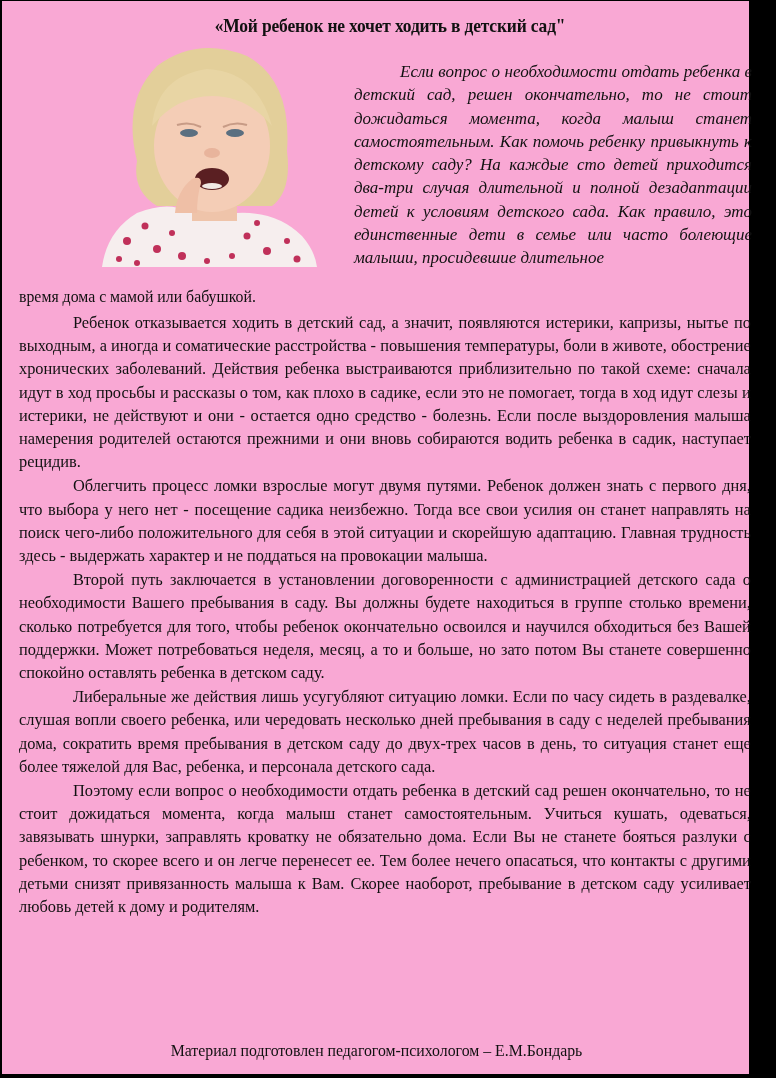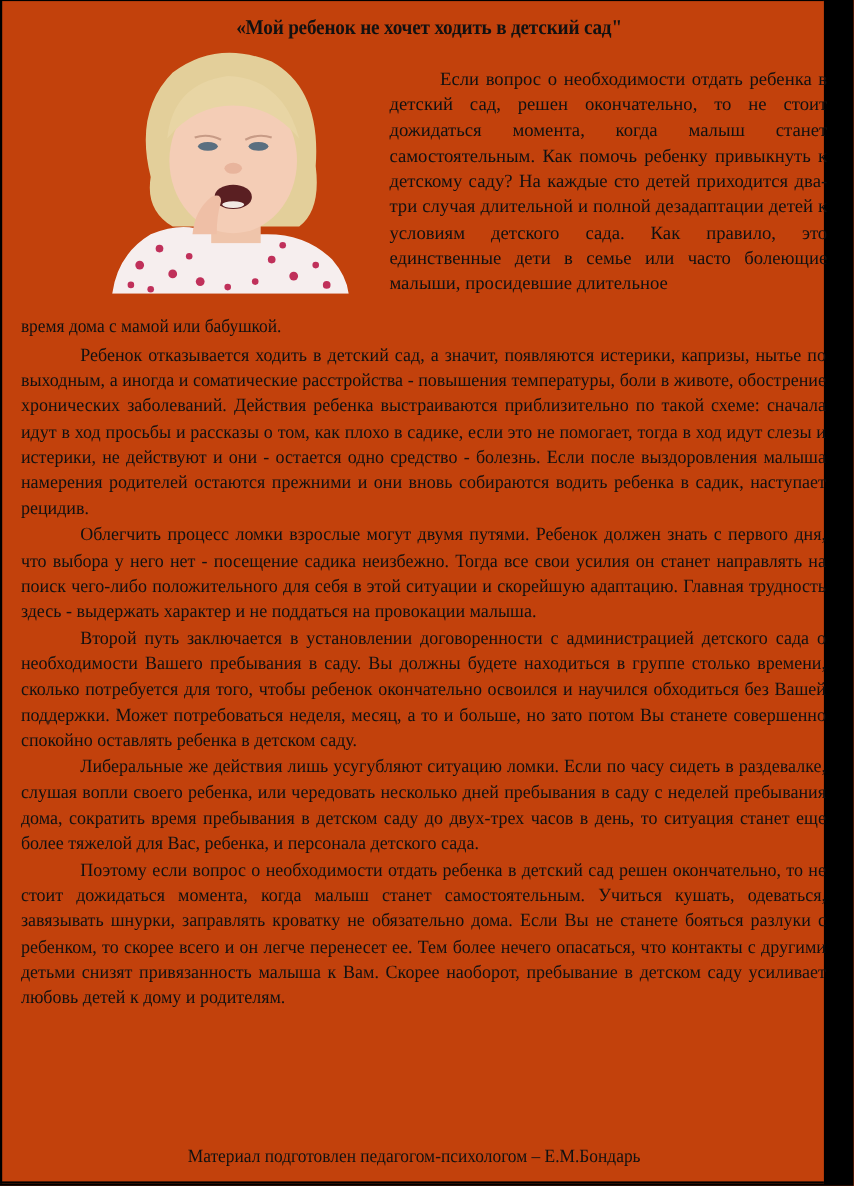--- a/index.html
+++ b/index.html
@@ -2,34 +2,34 @@
 <html><head>
   <meta charset="utf-8">
   <style>
     html, body { margin: 0; padding: 0; }
     body {
       width: 776px; height: 1078px; background: #000; position: relative; overflow: hidden;
       font-family: "Liberation Serif", serif;
     }
     .page {
       position: absolute; left: 0; top: 0; width: 749px; height: 1076px;
-      background: #c2410c; border-top: 1px solid #000; border-left: 2px solid #000; border-bottom: 2px solid #000;
+      background: #f9a8d4; border-top: 1px solid #000; border-left: 2px solid #000; border-bottom: 2px solid #000;
       box-sizing: border-box; color: #111;
     }
     .title {
       position: absolute; top: 14px; left: 0; width: 776px; text-align: center;
       font-weight: bold; font-size: 19px; letter-spacing: -0.2px;
       font-family: "Liberation Serif", serif; transform: scaleX(0.92);
     }
     .photo {
       position: absolute; left: 95px; top: 40px; width: 225px; height: 226px;
     }
     .intro {
       position: absolute; left: 352px; top: 59px; width: 398px;
-      font-size: 17px; line-height: 23.3px; text-align: justify; margin: 0;
+      font-size: 17px; line-height: 23.3px; text-align: justify; margin: 0; font-style: italic;
     }
     .intro .indent { display: inline-block; width: 46px; }
     .intro-tail {
       position: absolute; left: 17px; top: 286px; font-size: 17px; margin: 0;
       transform: scaleX(0.93); transform-origin: left;
     }
     .body {
       position: absolute; left: 17px; top: 310px; width: 760px;
       font-size: 17px; line-height: 23.2px; text-align: justify;
       transform: scaleX(0.963); transform-origin: left top;

